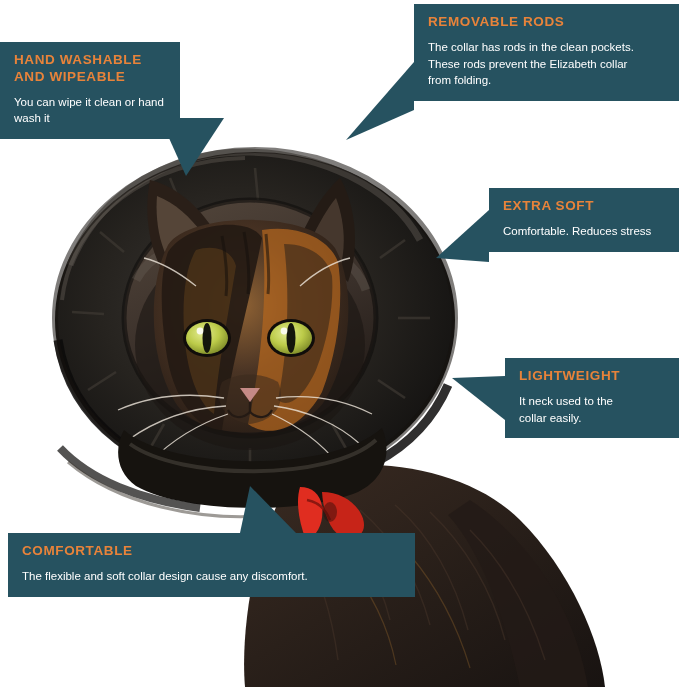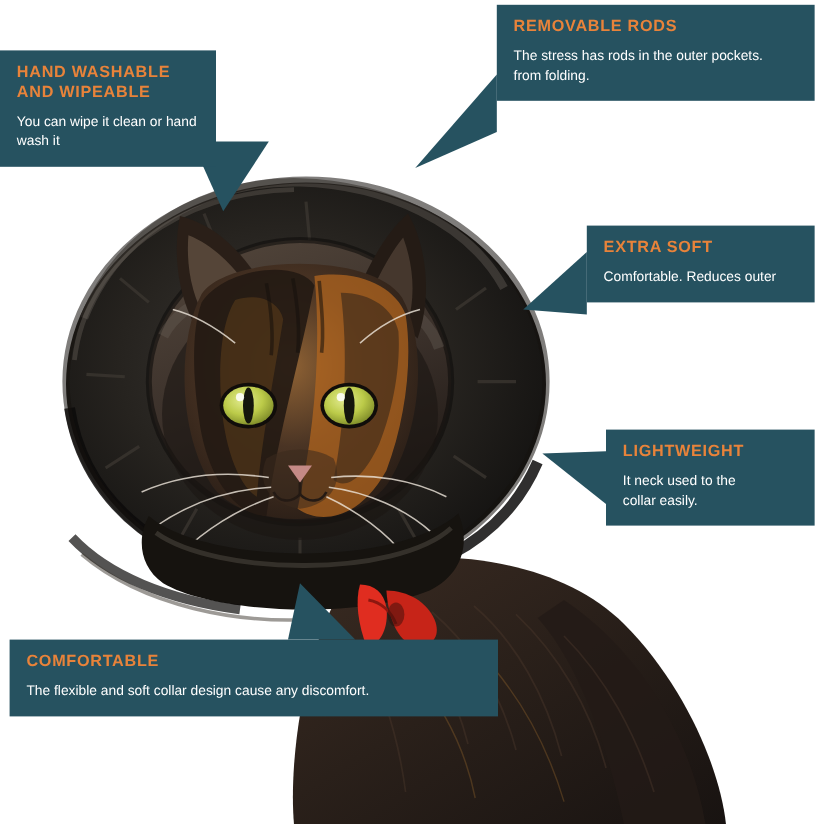--- a/index.html
+++ b/index.html
@@ -224,29 +224,30 @@
   <div class="callout" id="c-hand">
     <div class="title">HAND WASHABLE AND WIPEABLE</div>
     <div class="body">
       <span>You can wipe it clean or hand wash it</span>
     </div>
   </div>
 
   <div class="callout" id="c-rods">
     <div class="title">REMOVABLE RODS</div>
     <div class="body">
-      <span>The stress has rods in the outer pockets.</span>
+      <span>The collar has rods in the clean pockets.</span>
+      <span>These rods prevent the Elizabeth collar</span>
       <span>from folding.</span>
     </div>
   </div>
 
   <div class="callout" id="c-soft">
     <div class="title">EXTRA SOFT</div>
     <div class="body">
-      <span>Comfortable. Reduces outer</span>
+      <span>Comfortable. Reduces stress</span>
     </div>
   </div>
 
   <div class="callout" id="c-light">
     <div class="title">LIGHTWEIGHT</div>
     <div class="body">
       <span>It neck used to the</span>
       <span>collar easily.</span>
     </div>
   </div>

